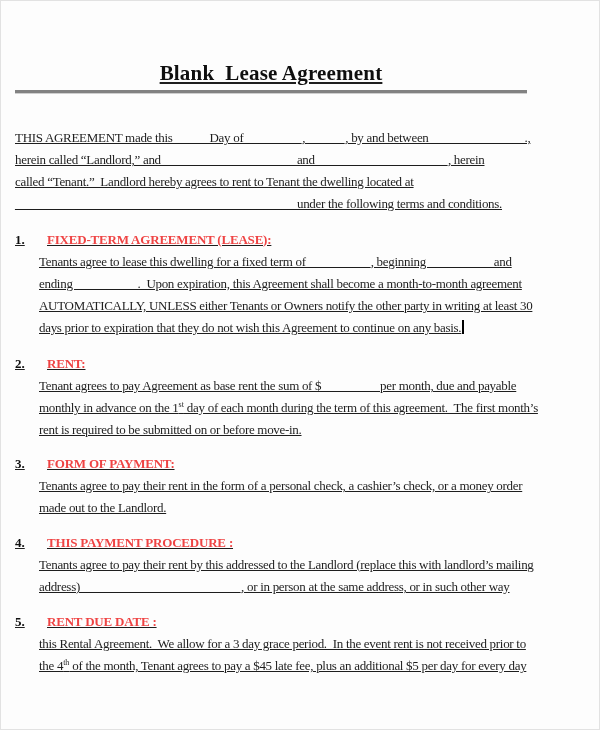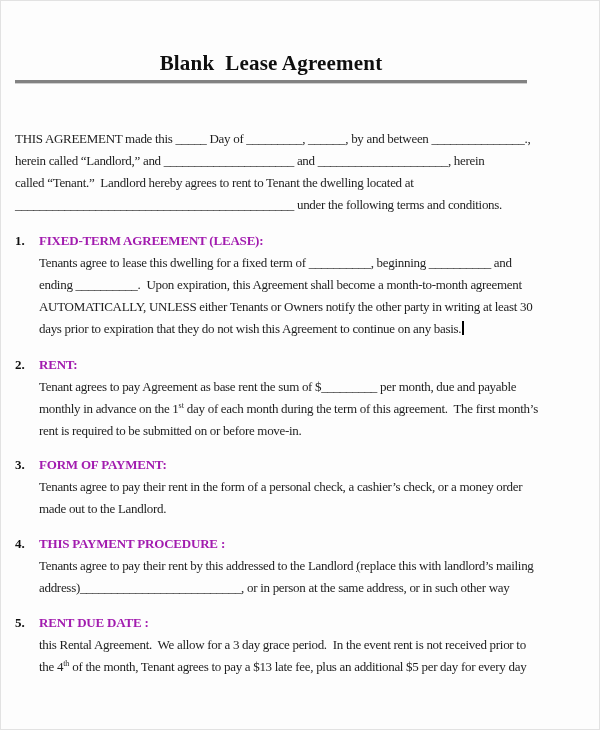--- a/index.html
+++ b/index.html
@@ -8,40 +8,41 @@
     width:600px;height:730px;
     box-sizing:border-box;
     background:#fdfdfd;
     border:1px solid #e2e2e2;
     overflow:hidden;
     font-family:"Liberation Serif","DejaVu Serif",serif;
     color:#1e1e1e;
   }
   .content{
     position:absolute;
-    left:14px;top:0;
+    left:14px;top:10px;
     width:512px;
     padding-top:48px;
+    text-decoration:underline;
   }
   .doc-title{
     text-align:center;
     font-weight:bold;
     font-size:21px;
     line-height:28px;
     letter-spacing:0.2px;
     color:#0f0f0f;
     white-space:pre;
   }
   .title-rule{
     margin-top:3px;
     height:3px;
     background:#828282;
     border-bottom:1px solid #cfcfcf;
   }
-  .intro{ margin-top:44px; }
+  .intro{ margin-top:33px; }
   .line{
     font-size:13px;
     line-height:22px;
     letter-spacing:-0.3px;
     white-space:pre;
   }
   .section{ display:flex; }
   .sec-1{ margin-top:14px; }
   .sec-2{ margin-top:14px; }
   .sec-3{ margin-top:12px; }
@@ -53,22 +54,23 @@
     font-size:13px;
     line-height:22px;
     color:#101010;
   }
   .sec-body{ flex:1 1 auto; min-width:0; }
   .sec-heading{
     font-weight:bold;
     font-size:13px;
     line-height:22px;
     letter-spacing:-0.2px;
-    color:#a21caf;
+    color:#ef4444;
     white-space:pre;
+    margin-left:8px;
   }
   sup.ss{
     font-size:8px;
     letter-spacing:0;
     vertical-align:super;
     line-height:0;
   }
   .u{ text-decoration:underline; }
   .cursor{
     display:inline-block;
@@ -131,18 +133,18 @@
         <div class="line"><span>Tenants agree to pay their rent by this addressed to the Landlord </span><span class="u">(</span><span>replace this with landlord’s mailing</span></div>
         <div class="line">address)__________________________, or in person at the same address, or in such other way</div>
       </div>
     </div>
 
     <div class="section sec-5">
       <div class="sec-num">5.</div>
       <div class="sec-body">
         <div class="sec-heading">RENT DUE DATE :</div>
         <div class="line">this Rental Agreement.  We allow for a 3 day grace period.  In the event rent is not received prior to</div>
-        <div class="line"><span>the 4</span><sup class="ss">th</sup><span> of the month, Tenant agrees to pay a $13 late fee, plus an additional $5 per day for every day</span></div>
+        <div class="line"><span>the 4</span><sup class="ss">th</sup><span> of the month, Tenant agrees to pay a $45 late fee, plus an additional $5 per day for every day</span></div>
       </div>
     </div>
 
   </div>
 </div>
 
 </body></html>

